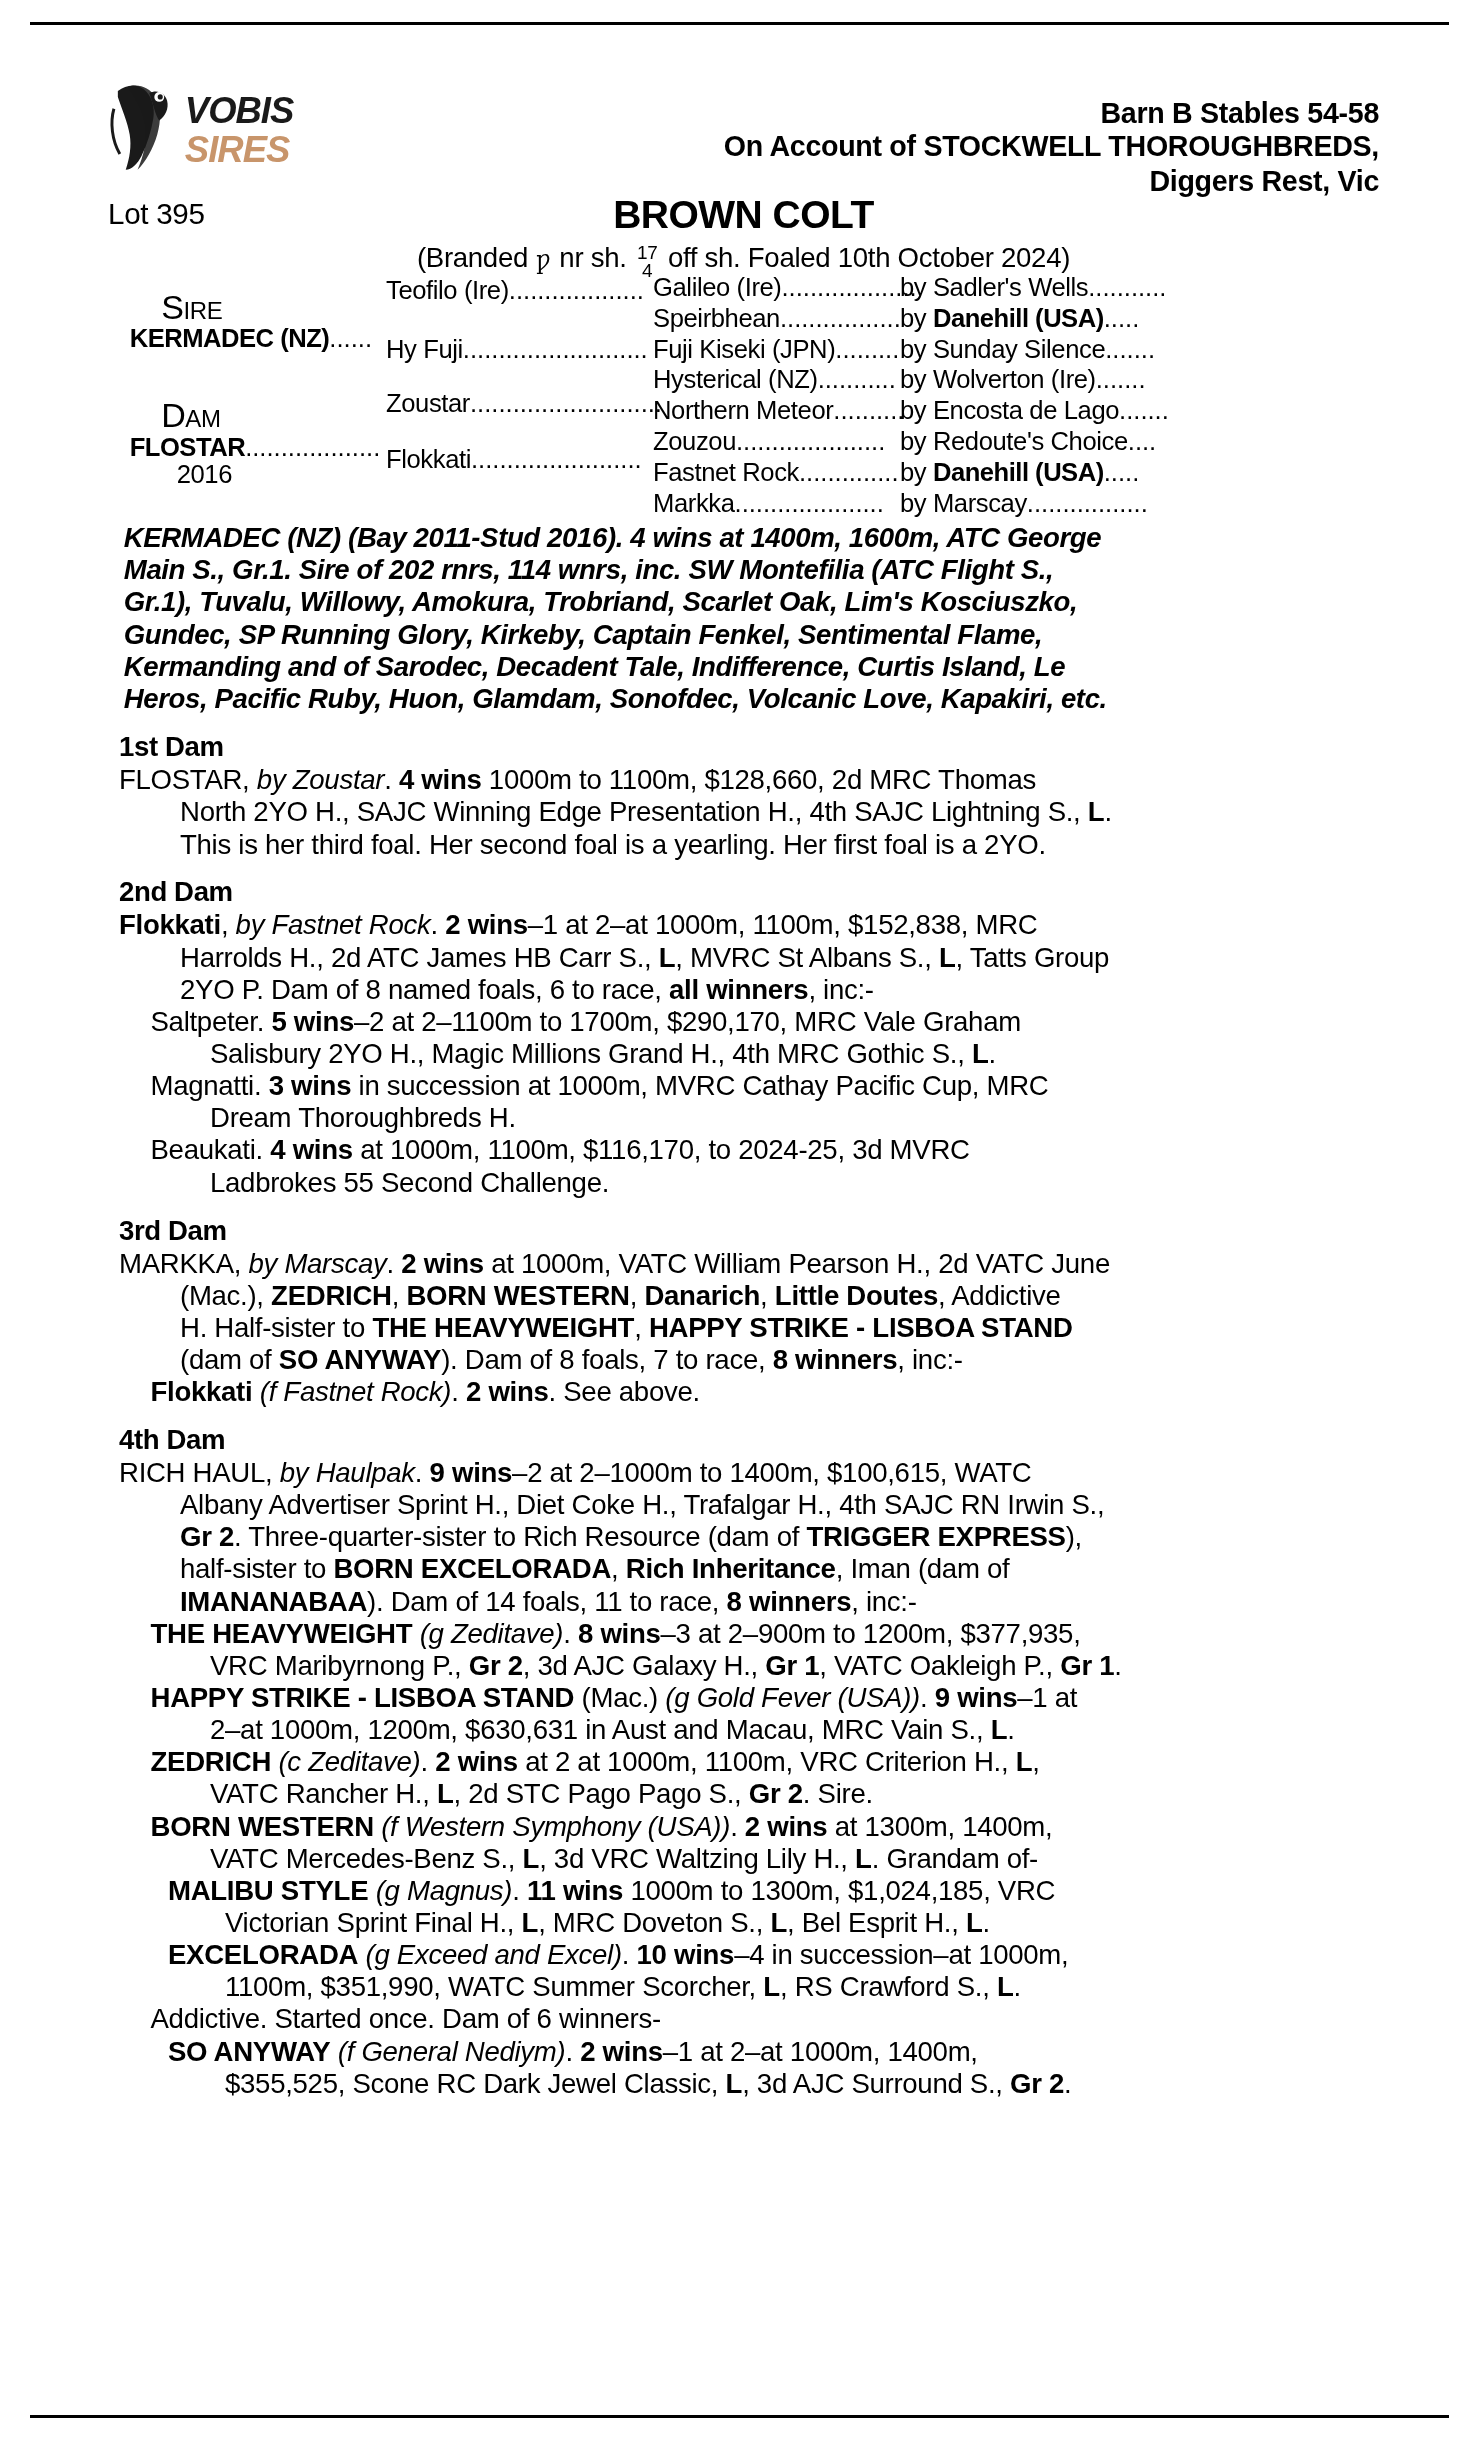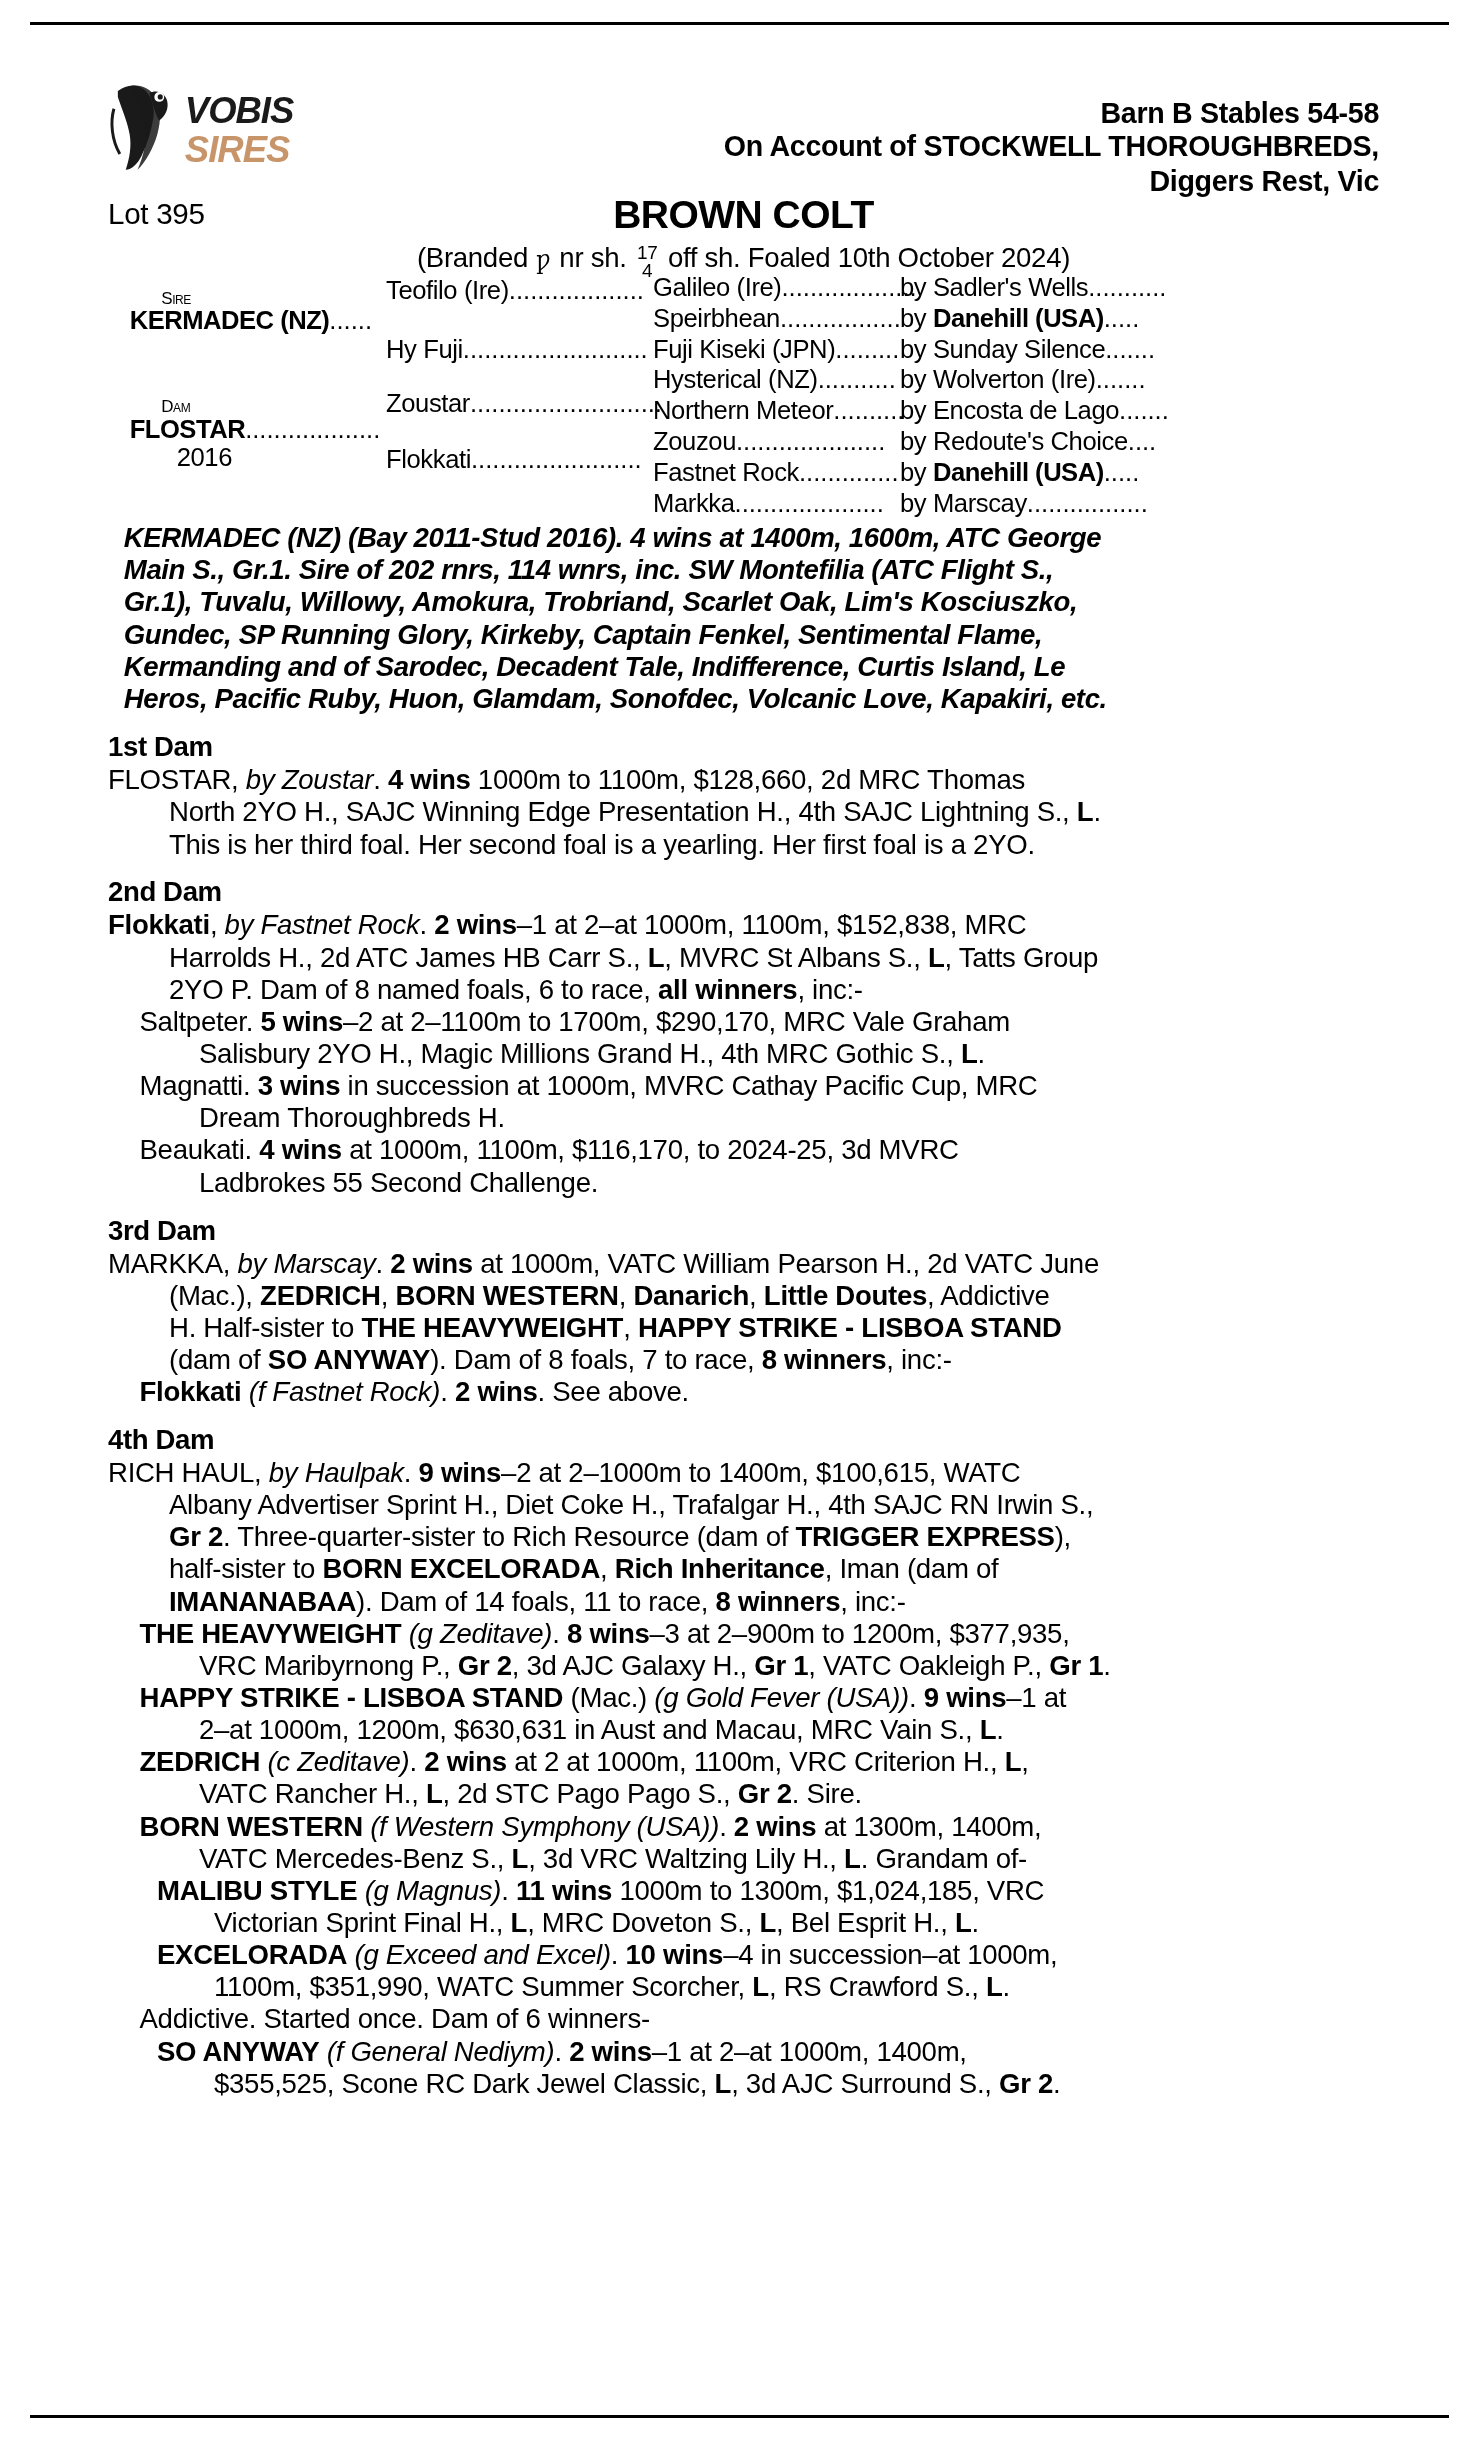--- a/index.html
+++ b/index.html
@@ -133,21 +133,21 @@
     font-size: 25.6px;
     letter-spacing: -0.4px;
   }
   .ped-col1 { position: absolute; left: 21.7px; top: 0; width: 266px; }
   .ped-col2 { position: absolute; left: 278px; top: 0; width: 266px; }
   .ped-col3 { position: absolute; left: 545px; top: 0; width: 227px; }
   .ped-col4 { position: absolute; left: 763px; top: 0; width: 325px; }
 
   .sm-cap {
     font-variant: small-caps;
-    font-size: 17px;
+    font-size: 34px;
   }
   .nm-bold { font-weight: bold; letter-spacing: -0.5px; }
 
   .r { line-height: 1.0; white-space: nowrap; }
   .dots { letter-spacing: 0px; }
 
   
   .sire-block { position: absolute; top: 17.7px; left: 0; width: 286px; }
   .dam-block  { position: absolute; top: 126px; left: 0; width: 286px; }
   .sire-block .t1, .dam-block .t1 { margin-left: 31.5px; line-height: 1.05; }
@@ -170,21 +170,21 @@
     font-style: italic;
     line-height: 1.17;
     letter-spacing: -0.4px;
     text-align: justify;
     padding-left: 15.8px;
     padding-right: 2px;
   }
   .sire-para > div { white-space: nowrap; }
 
   
-  .section { margin-top: 15.8px; }
+  .section { margin-top: 15.8px; margin-left: 11px; }
   .sec-head {
     font-size: 27.6px;
     font-weight: bold;
     letter-spacing: -0.4px;
     margin-bottom: 1px;
   }
   .para {
     font-size: 27.6px;
     letter-spacing: -0.3px;
     line-height: 1.165;

